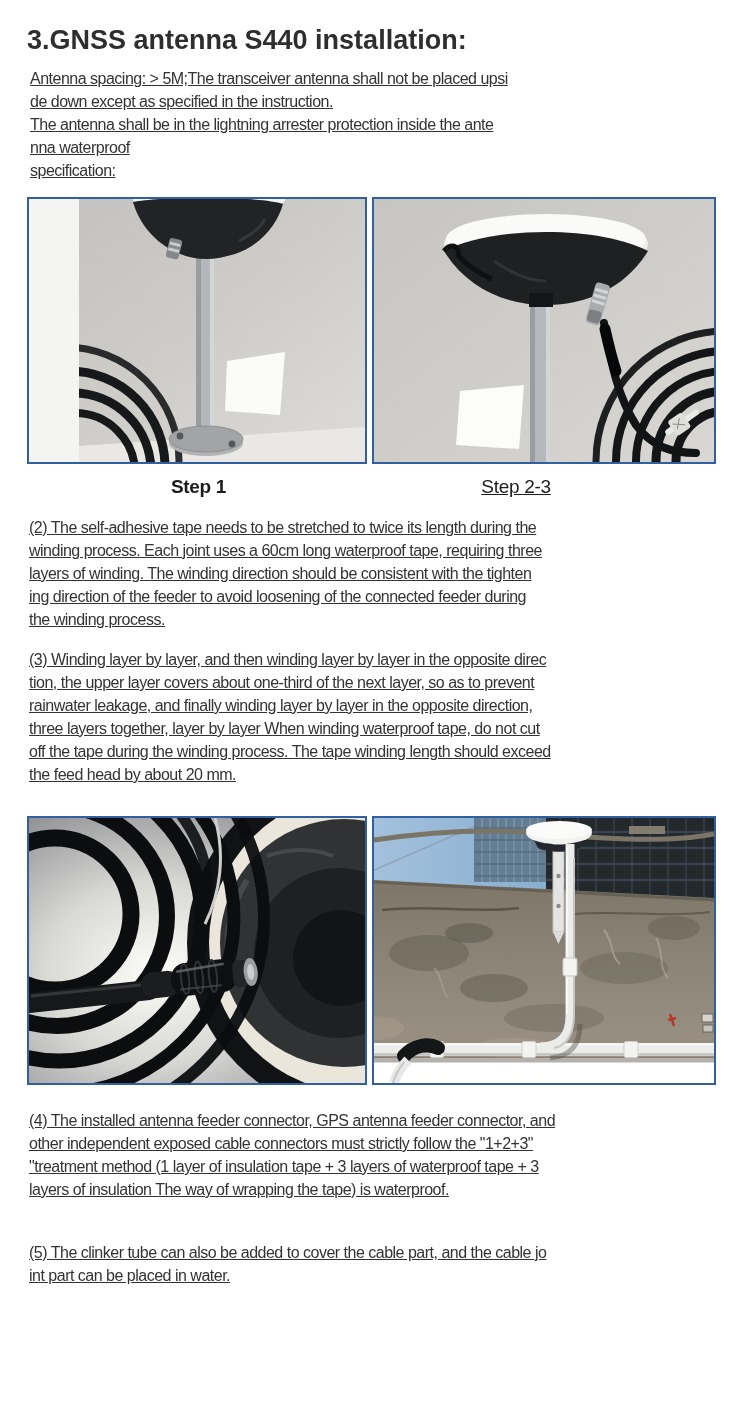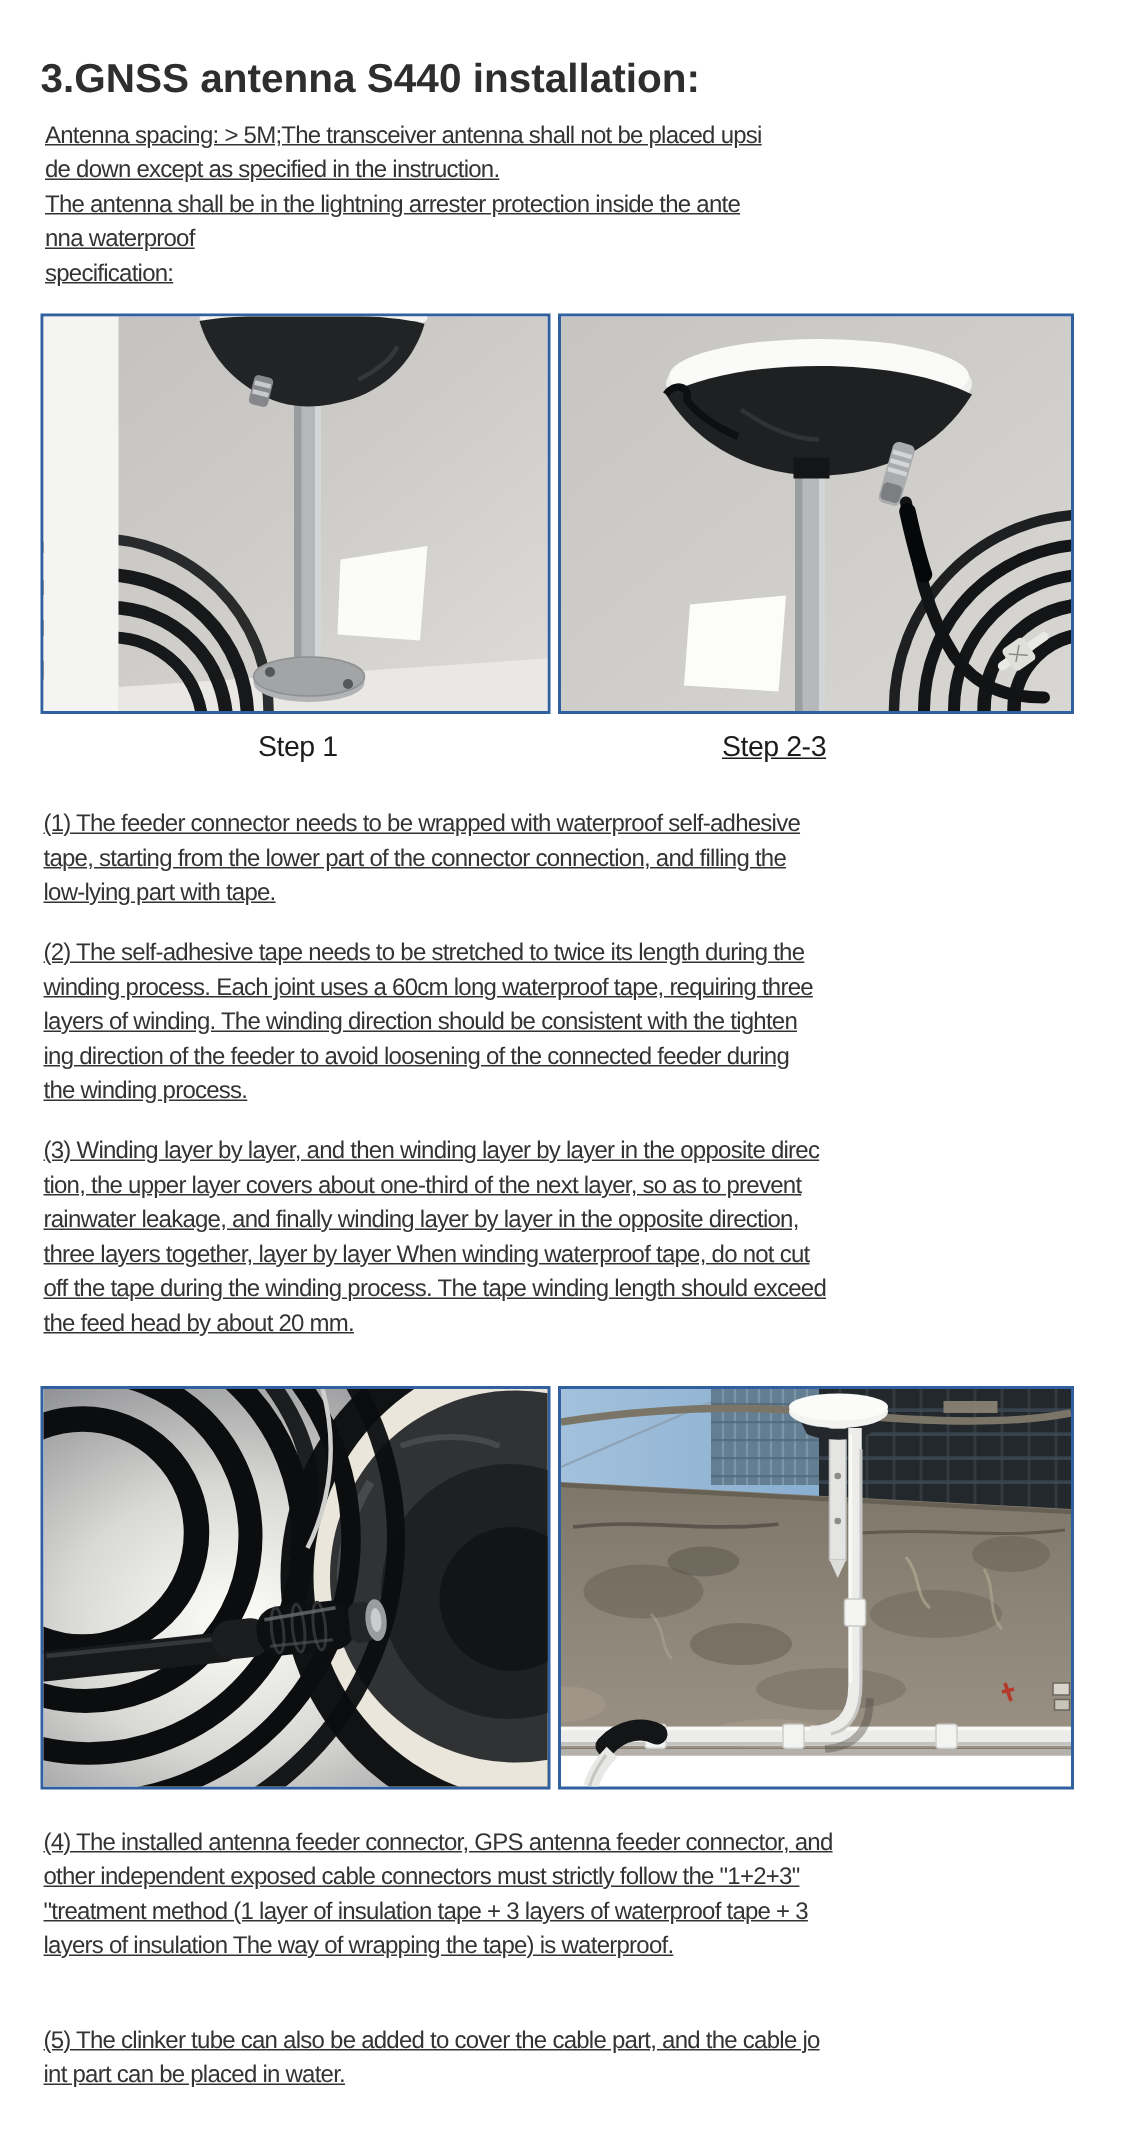--- a/index.html
+++ b/index.html
@@ -1,34 +1,34 @@
 <!DOCTYPE html>
 <html><head>
 <meta charset="utf-8">
 <style>
   html,body{margin:0;padding:0;background:#ffffff;}
   body{width:750px;height:1424px;overflow:hidden;
        font-family:"Liberation Sans",sans-serif;color:#333333;}
-  .page{padding:36px 28px 0 27px;}
+  .page{padding:24px 28px 0 27px;}
   .title{font-size:27px;line-height:32px;font-weight:600;color:#2e2e2e;
          margin:0 0 11px 0;letter-spacing:0;}
   .bodytext{font-size:16px;line-height:23px;letter-spacing:-0.5px;
             white-space:pre-line;color:#333333;text-decoration:underline;}
   .intro{margin-left:3px;}
   .figrow{display:flex;gap:5px;margin-top:15px;}
   .figrow.second{margin-top:30px;}
   figure{margin:0;line-height:0;}
   .frame{border:2px solid #30609f;background:#fff;}
   .f1,.f3{width:336px;}
   .f2,.f4{width:340px;}
   .ph{display:block;}
   .caprow{display:flex;margin-top:11px;}
   .cap{font-size:19px;line-height:24px;color:#1c1c1c;text-align:center;
        letter-spacing:-0.3px;}
-  .cap.c1{width:343px;}
+  .cap.c1{width:343px;font-weight:bold;}
   .cap.c2{width:340px;transform:translateX(-24px);text-decoration:underline;}
   .cap.c3{width:343px;}
   .cap.c4{width:340px;font-size:21px;line-height:26px;transform:translateX(-16px);}
   .para{margin:17px 0 0 2px;}
   .para.first{margin-top:27px;}
   .para.p4{margin-top:24px;}
   .para.p5{margin-top:40px;}
 </style>
 </head>
 <body>
@@ -136,23 +136,20 @@
         <path d="M231,130 C235,148 238,160 242,172" fill="none" stroke="#060708" stroke-width="11" stroke-linecap="round"></path>
       </svg>
     </figure>
   </div>
 
   <div class="caprow">
     <div class="cap c1">Step 1</div>
     <div class="cap c2">Step 2-3</div>
   </div>
 
-  <div class="bodytext para first">(1) The feeder connector needs to be wrapped with waterproof self-adhesive
-tape, starting from the lower part of the connector connection, and filling the
-low-lying part with tape.</div>
   <div class="bodytext para">(2) The self-adhesive tape needs to be stretched to twice its length during the
 winding process. Each joint uses a 60cm long waterproof tape, requiring three
 layers of winding. The winding direction should be consistent with the tighten
 ing direction of the feeder to avoid loosening of the connected feeder during
 the winding process.</div>
   <div class="bodytext para">(3) Winding layer by layer, and then winding layer by layer in the opposite direc
 tion, the upper layer covers about one-third of the next layer, so as to prevent
 rainwater leakage, and finally winding layer by layer in the opposite direction,
 three layers together, layer by layer When winding waterproof tape, do not cut
 off the tape during the winding process. The tape winding length should exceed

